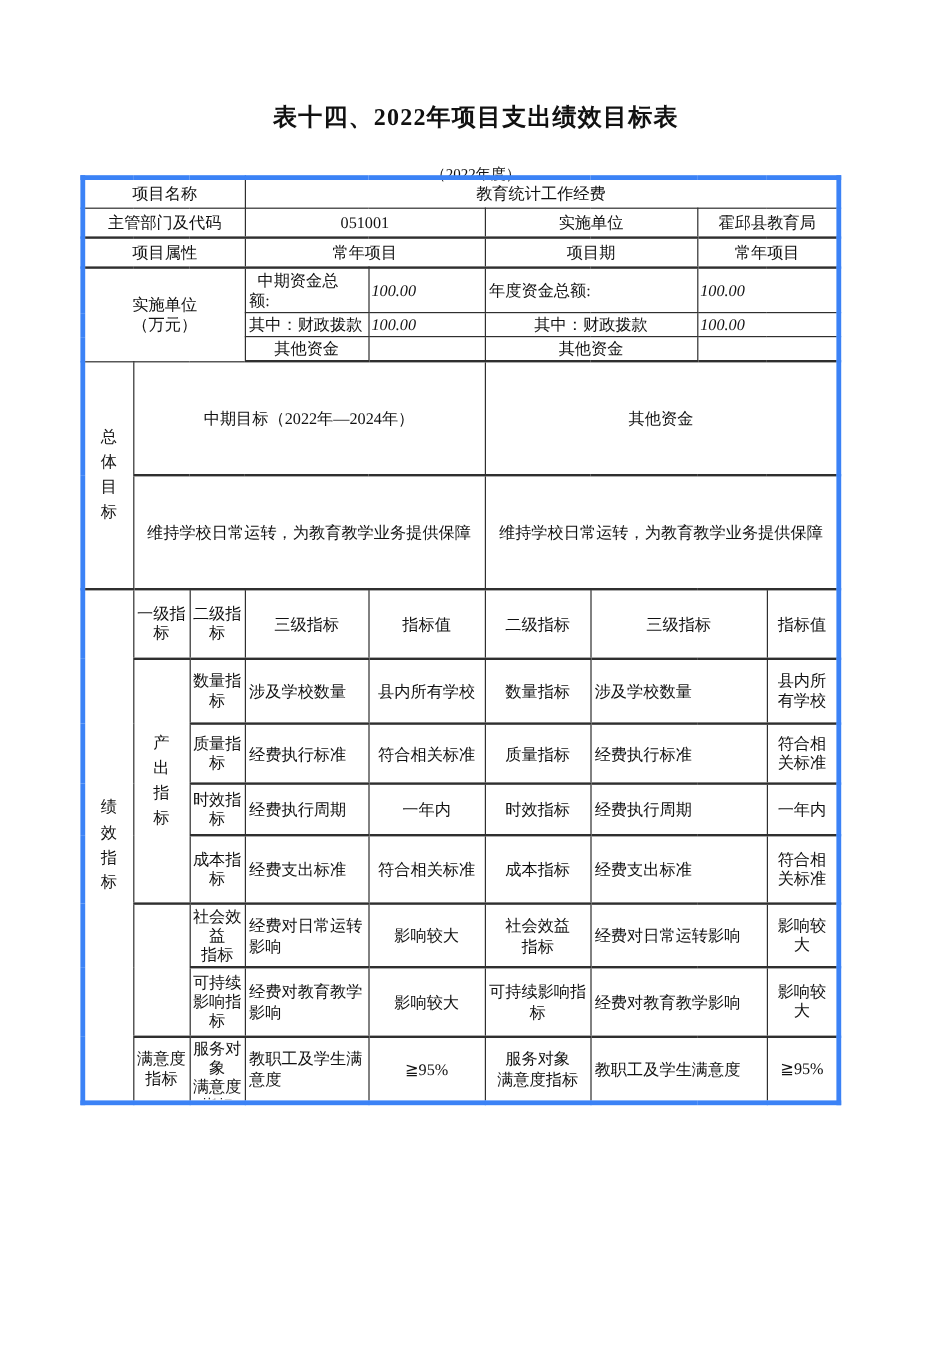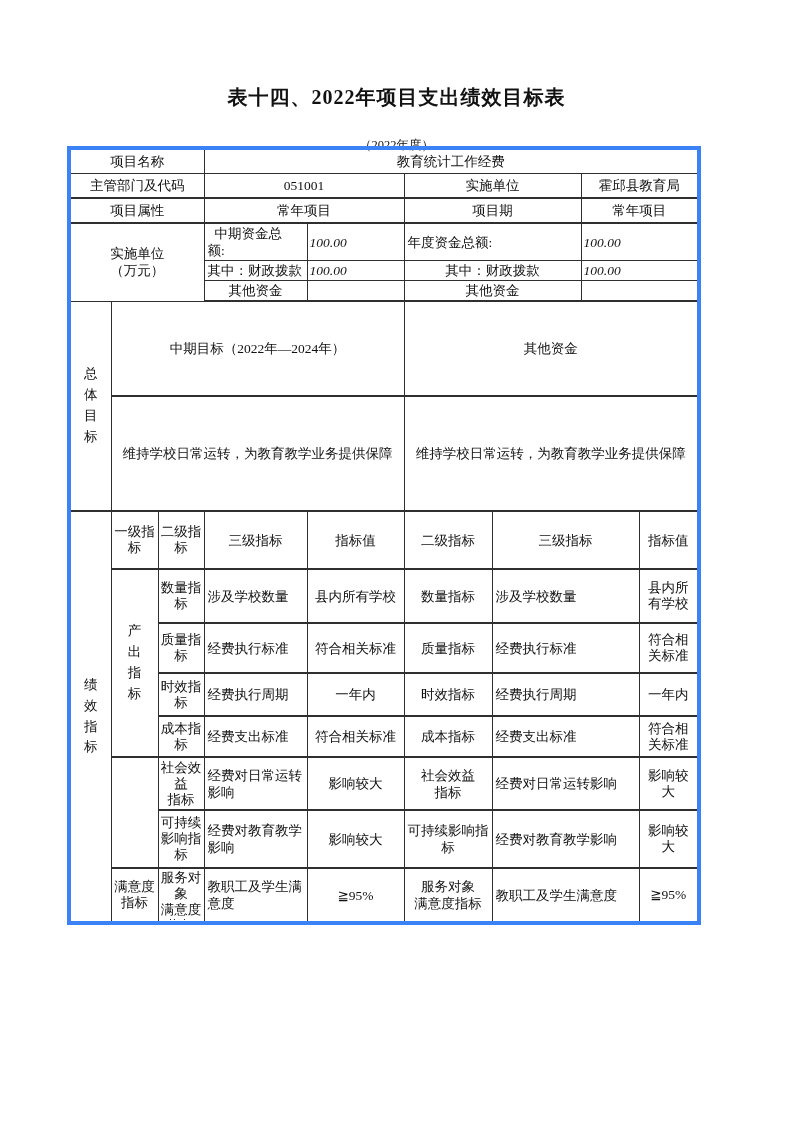--- a/index.html
+++ b/index.html
@@ -102,21 +102,21 @@
     <td colspan="2">其他资金</td>
     <td colspan="2"></td>
   </tr>
 
   <tr style="height:95px" class="hb">
     <td rowspan="2"><span class="vlabel">总体目标</span></td>
     <td colspan="4">中期目标（2022年—2024年）</td>
     <td colspan="4">其他资金</td>
   </tr>
 
-  <tr style="height:115px" class="hb">
+  <tr style="height:95px" class="hb">
     <td colspan="4">维持学校日常运转，为教育教学业务提供保障</td>
     <td colspan="4">维持学校日常运转，为教育教学业务提供保障</td>
   </tr>
 
   <tr style="height:58px" class="hb">
     <td rowspan="8"><span class="vlabel">绩效指标</span></td>
     <td class="tight">一级指标</td>
     <td class="tight">二级指标</td>
     <td>三级指标</td>
     <td>指标值</td>
@@ -146,21 +146,21 @@
 
   <tr style="height:43px" class="hb">
     <td class="tight">时效指标</td>
     <td class="left">经费执行周期</td>
     <td>一年内</td>
     <td>时效指标</td>
     <td colspan="2" class="left">经费执行周期</td>
     <td class="tight">一年内</td>
   </tr>
 
-  <tr style="height:41px" class="hb">
+  <tr style="height:57px" class="hb">
     <td class="tight">成本指标</td>
     <td class="left">经费支出标准</td>
     <td>符合相关标准</td>
     <td>成本指标</td>
     <td colspan="2" class="left">经费支出标准</td>
     <td class="tight">符合相关标准</td>
   </tr>
 
   <tr style="height:53px" class="hb">
     <td rowspan="2"></td>

